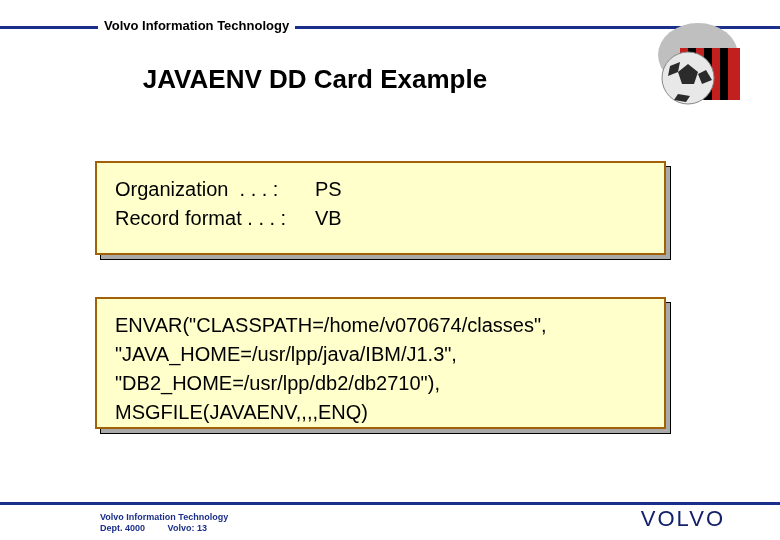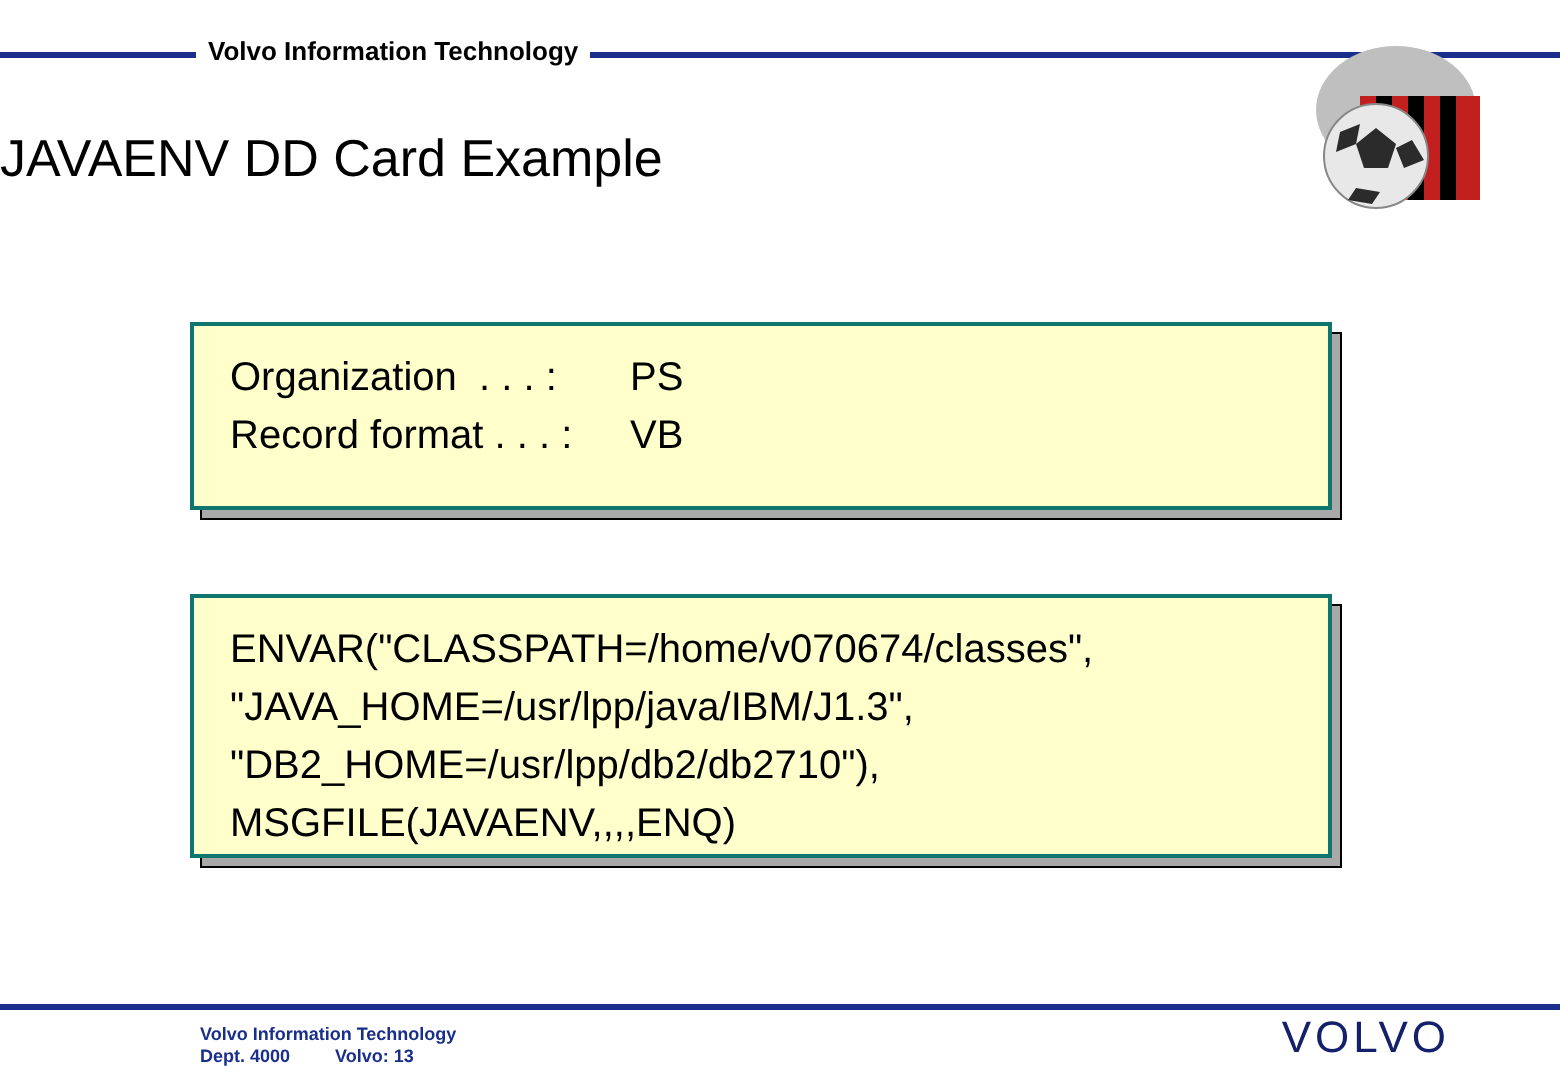--- a/index.html
+++ b/index.html
@@ -34,34 +34,34 @@
     top: 20px;
     right: 40px;
     width: 110px;
     height: 95px;
   }
   .title {
     position: absolute;
     top: 64px;
     left: 0;
     width: 630px;
-    text-align: left;
+    text-align: center;
     font-size: 26px;
-    font-weight: normal;
+    font-weight: bold;
     color: #000;
   }
   .box-shadow {
     position: absolute;
     background: #a9a9a9;
     border: 1px solid #000;
   }
   .box {
     position: absolute;
     background: #ffffcc;
-    border: 2px solid #0f766e;
+    border: 2px solid #a16207;
     padding: 12px 18px;
     font-size: 20px;
     color: #000;
     line-height: 1.45;
   }
   .box1-shadow { top: 166px; left: 100px; width: 571px; height: 94px; }
   .box1 { top: 161px; left: 95px; width: 571px; height: 94px; }
   .box1 .row { display: flex; }
   .box1 .lbl { width: 200px; white-space: pre; }
   .box1 .val { }

